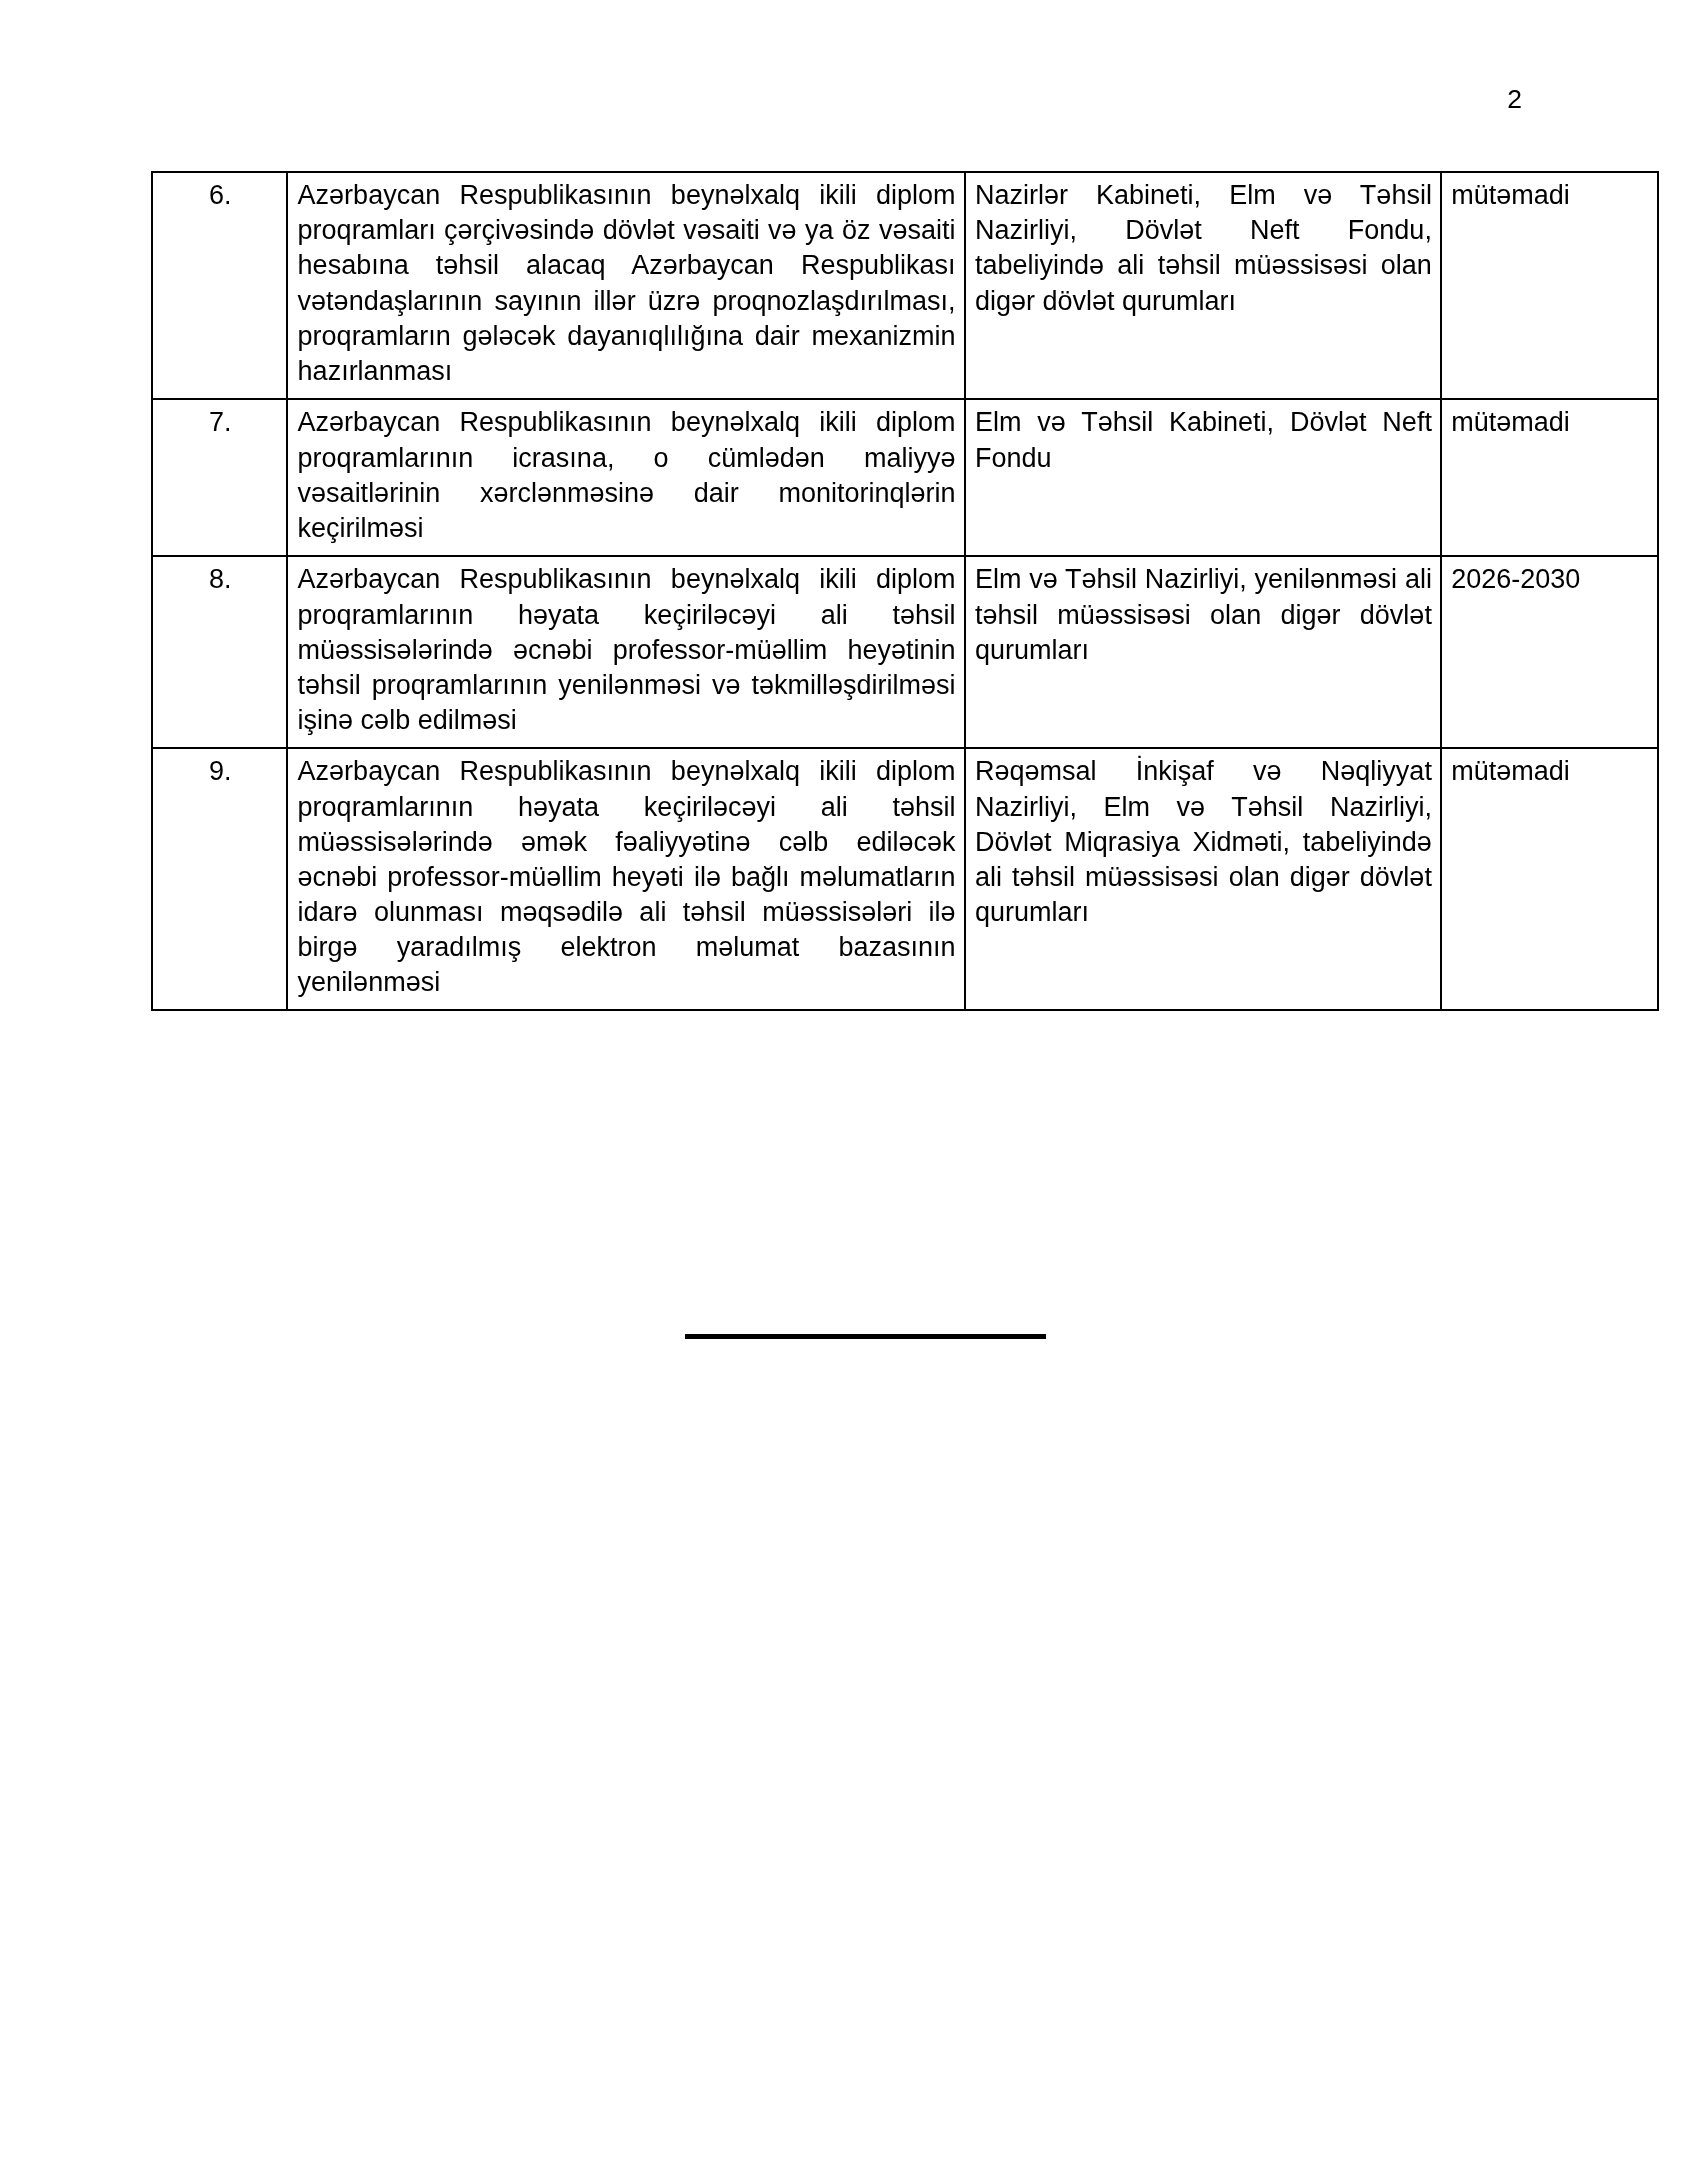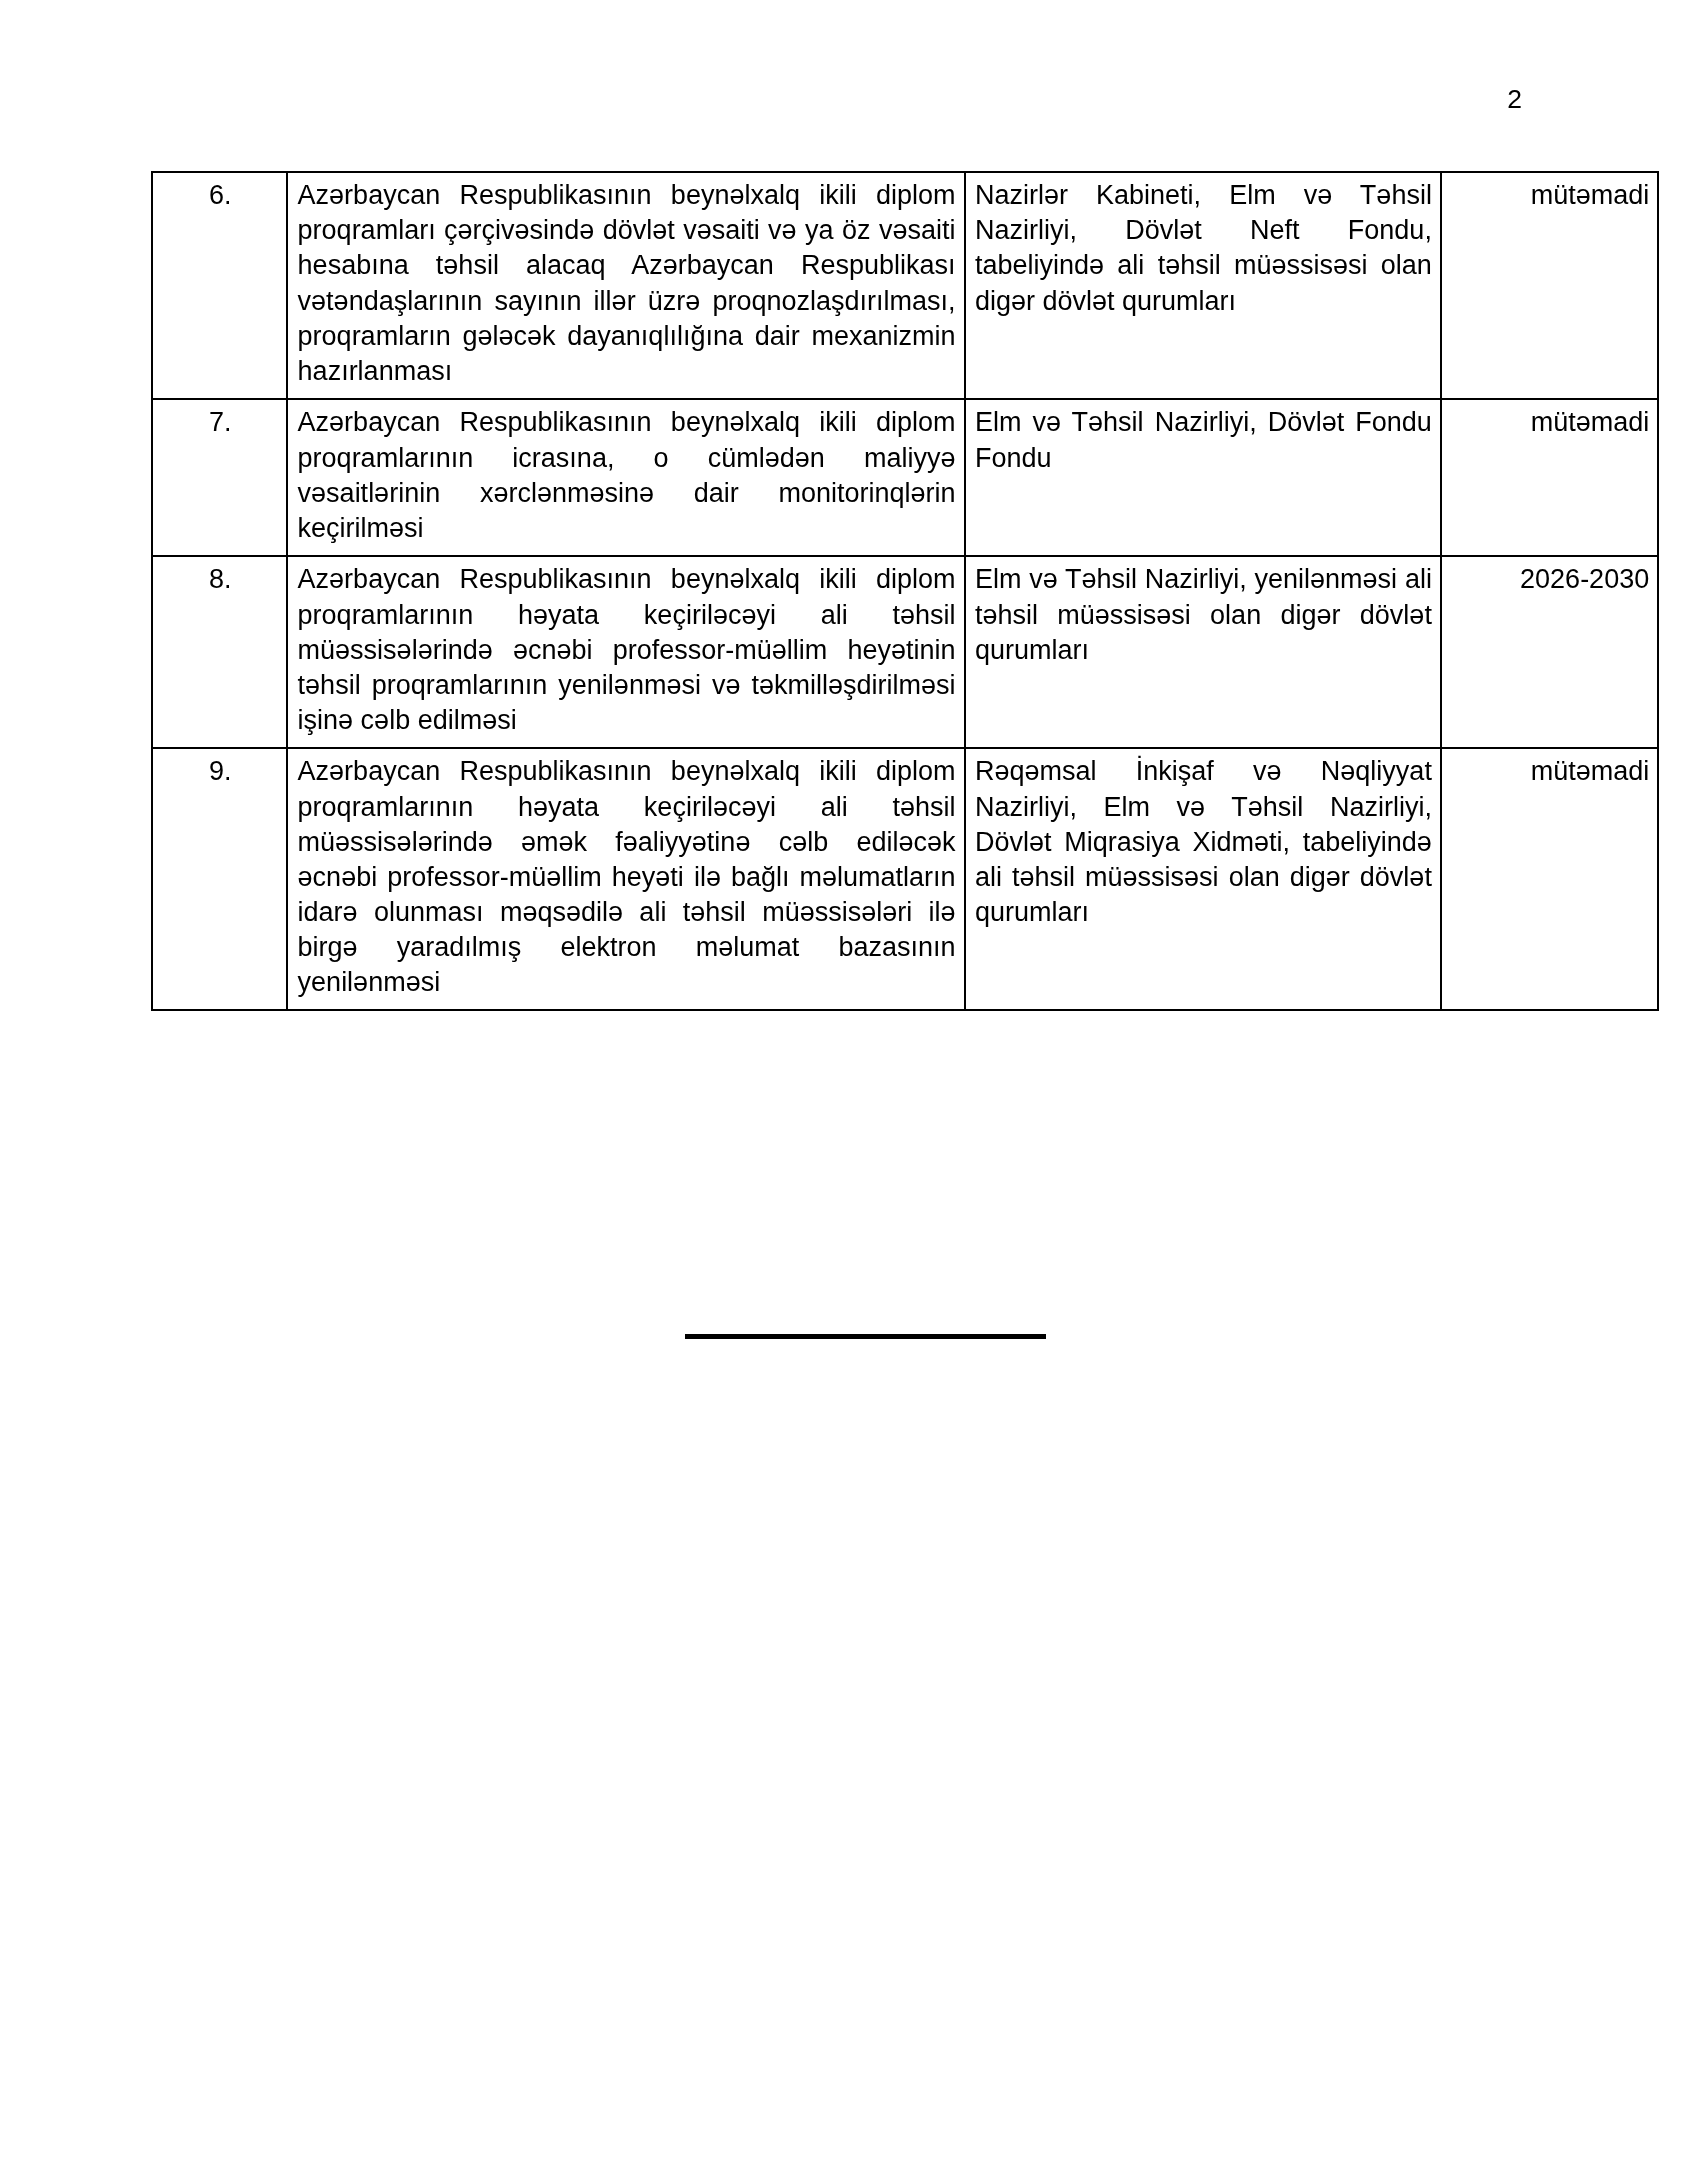--- a/index.html
+++ b/index.html
@@ -56,21 +56,21 @@
     margin-top: 31px;
   }
   .col-responsible {
     width: 457px;
     text-align: justify;
     text-align-last: left;
     margin-top: 44px;
   }
   .col-term {
     width: 198px;
-    text-align: right;
+    text-align: left;
     padding-left: 4px;
     padding-right: 4px;
     white-space: nowrap;
   }
   .cell-text {
     display: block;
   }
   .footer-rule {
     position: absolute;
     left: 685px;
@@ -106,21 +106,21 @@
       </tr>
 
       <tr>
         <td class="col-num">
           <span class="cell-text">7.</span>
         </td>
         <td class="col-action">
           <span class="cell-text">Azərbaycan Respublikasının beynəlxalq ikili diplom proqramlarının icrasına, o cümlədən maliyyə vəsaitlərinin xərclənməsinə dair monitorinqlərin keçirilməsi</span>
         </td>
         <td class="col-responsible">
-          <span class="cell-text">Elm və Təhsil Nazirliyi, Dövlət Fondu Fondu</span>
+          <span class="cell-text">Elm və Təhsil Kabineti, Dövlət Neft Fondu</span>
         </td>
         <td class="col-term">
           <span class="cell-text">mütəmadi</span>
         </td>
       </tr>
 
       <tr>
         <td class="col-num">
           <span class="cell-text">8.</span>
         </td>

